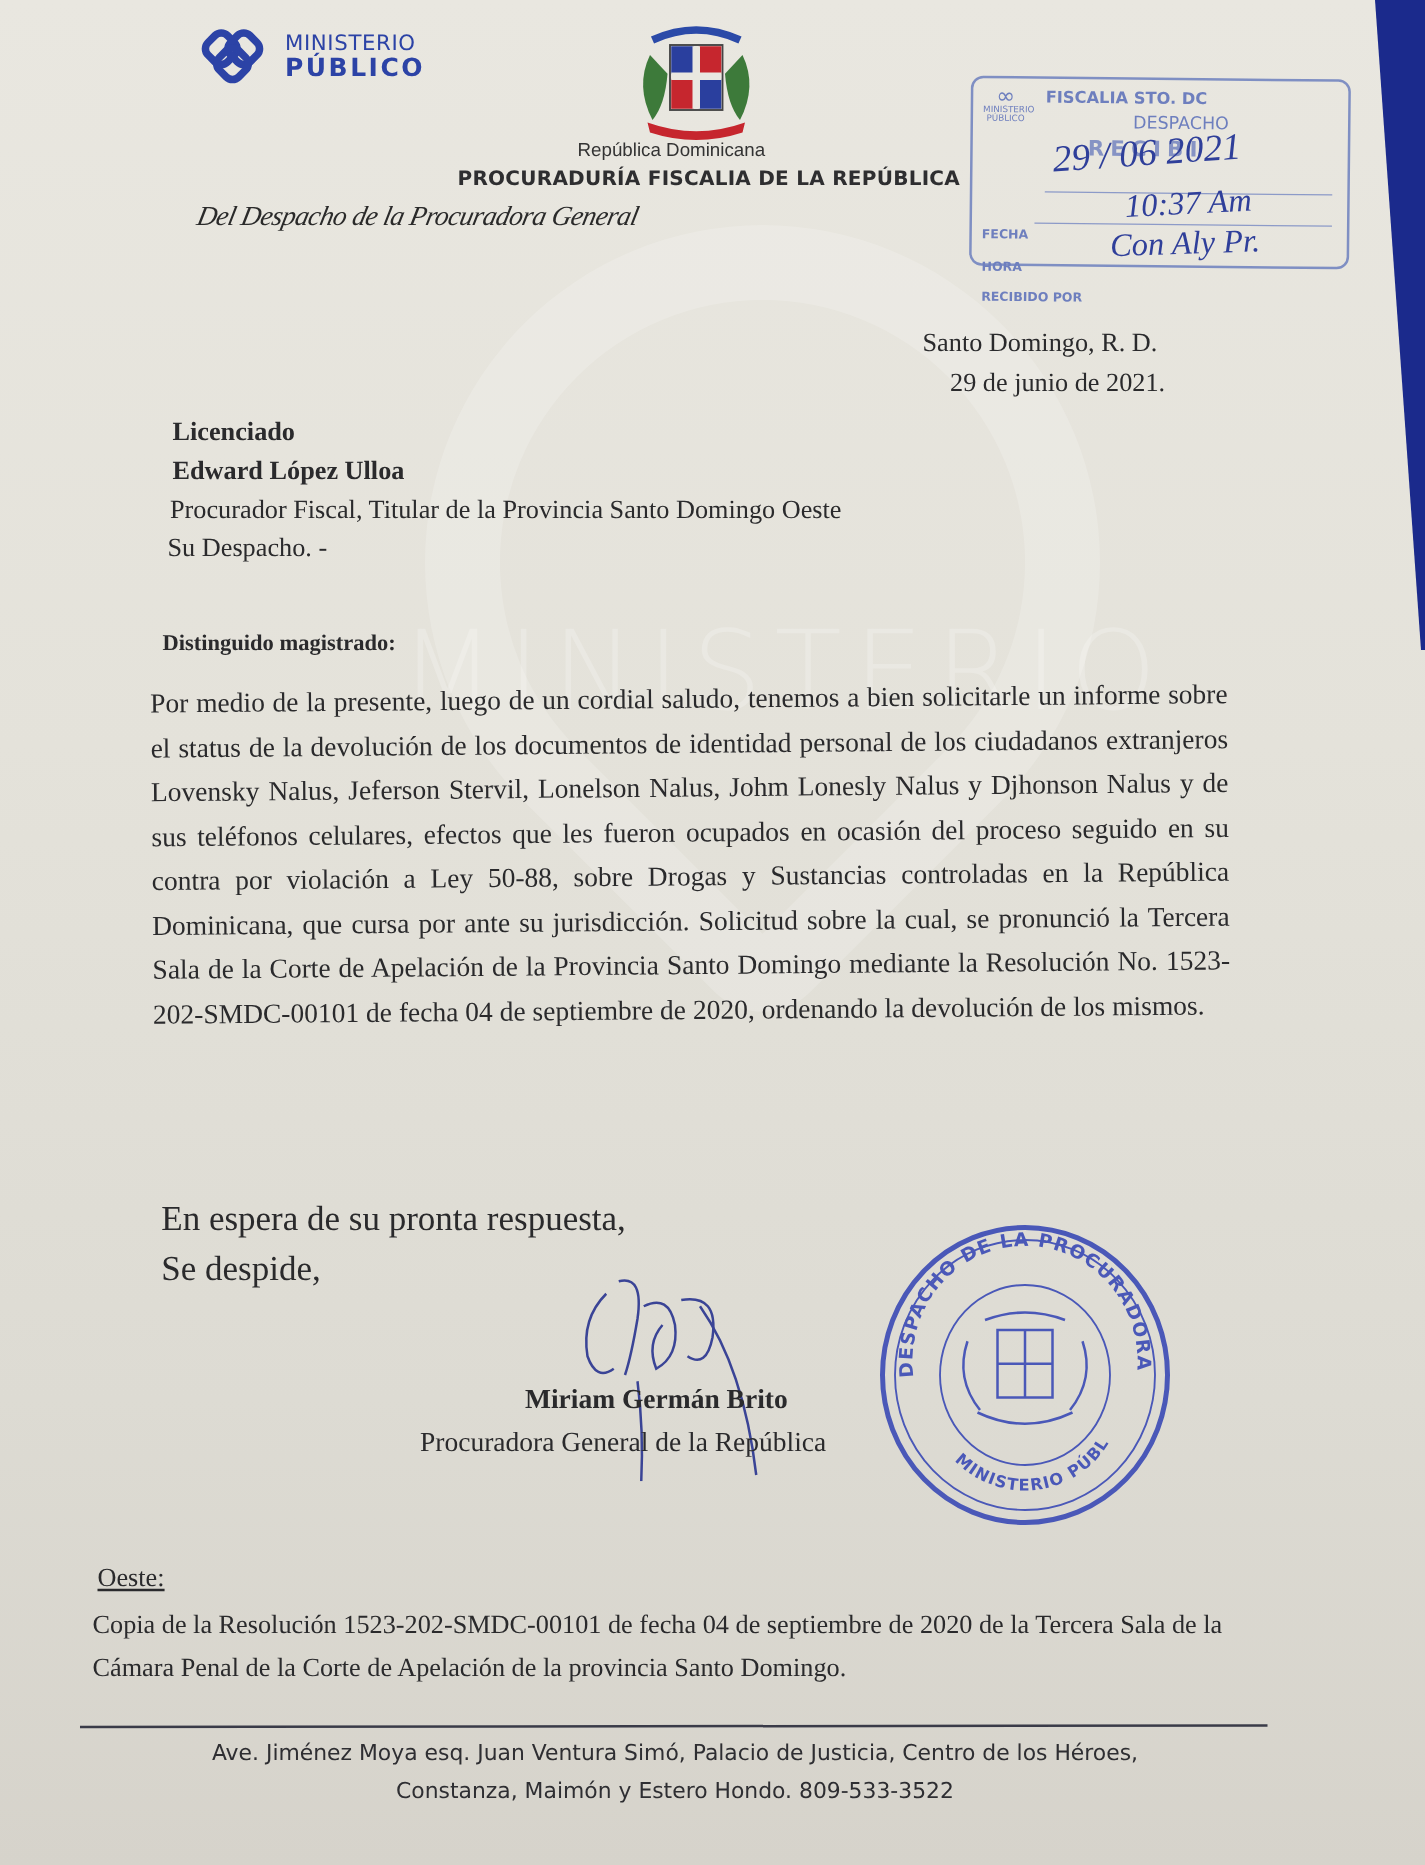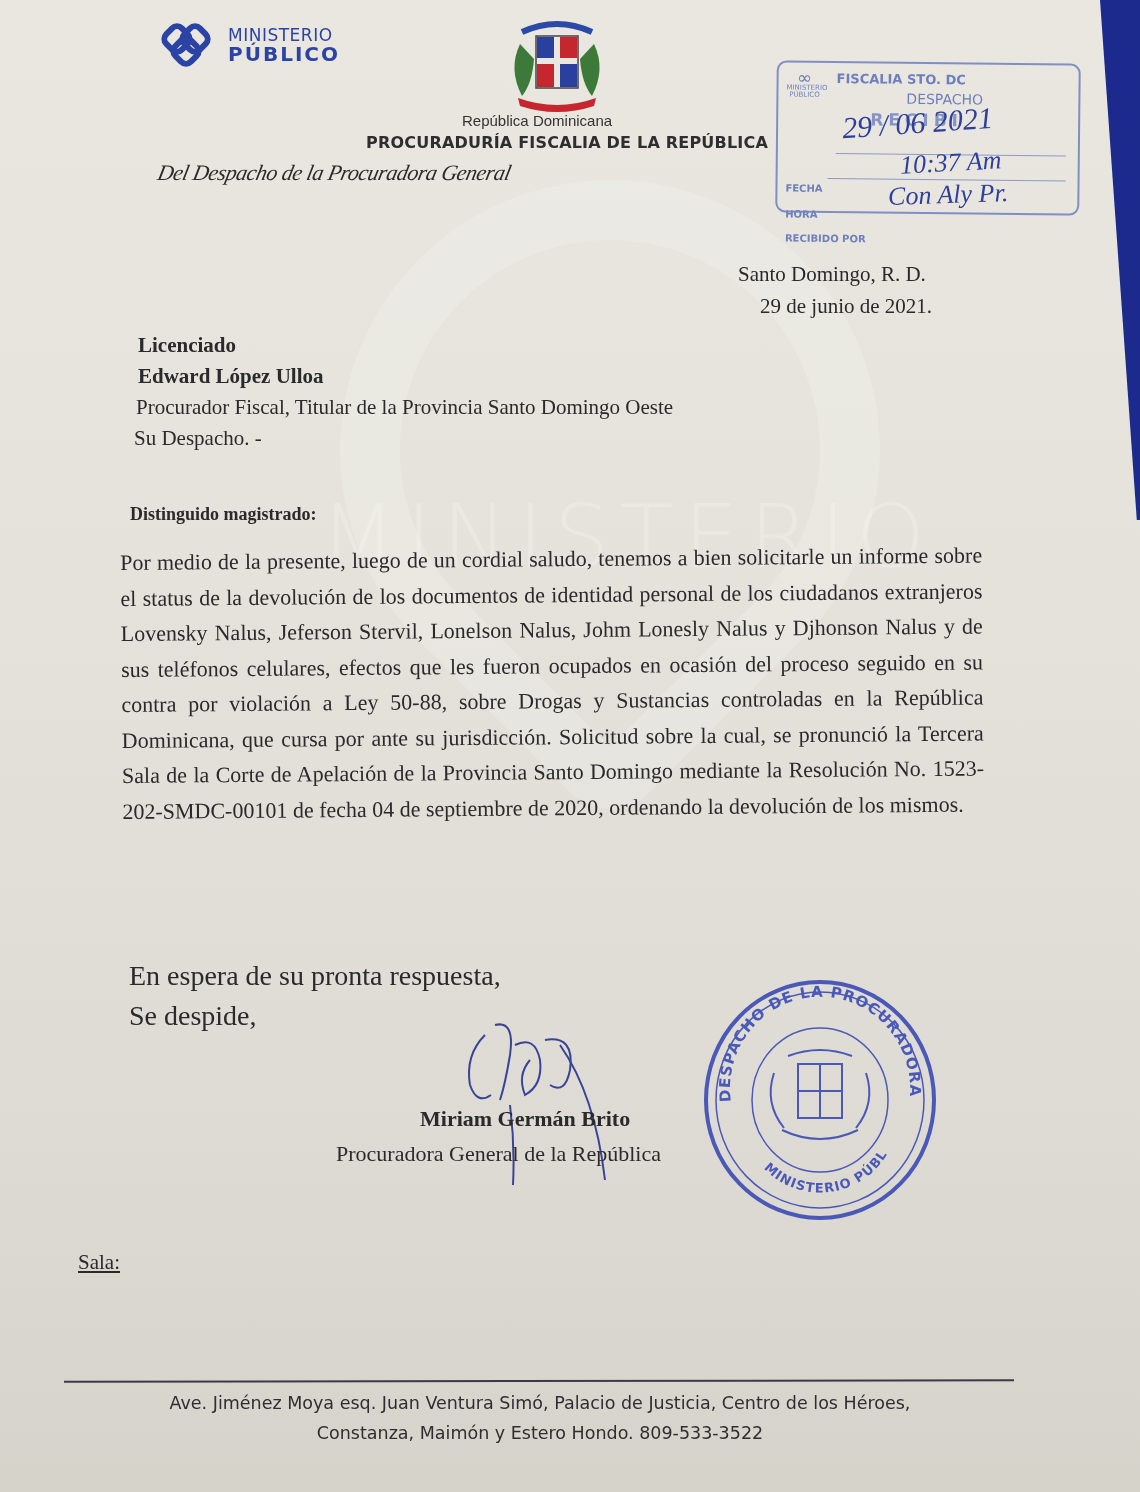--- a/index.html
+++ b/index.html
@@ -179,21 +179,22 @@
     <g fill="none" stroke="#4a58b8" stroke-width="2">
       <path d="M86 78 Q118 66 150 78"></path>
       <rect x="96" y="86" width="44" height="54"></rect>
       <path d="M96 113 L140 113 M118 86 L118 140"></path>
       <path d="M72 95 Q62 125 82 150"></path>
       <path d="M164 95 Q174 125 154 150"></path>
       <path d="M80 152 Q118 170 156 152"></path>
     </g>
   </svg>
 
-  <div class="annex-title">Sala:</div>
+  <div class="annex-title">Oeste:</div>
+  <div class="annex-text">Copia de la Resolución 1523-202-SMDC-00101 de fecha 04 de septiembre de 2020 de la Tercera Sala de la Cámara Penal de la Corte de Apelación de la provincia Santo Domingo.</div>
 
   <div class="footer-rule"></div>
   <div class="footer">
     <div>Ave. Jiménez Moya esq. Juan Ventura Simó, Palacio de Justicia, Centro de los Héroes,</div>
     <div>Constanza, Maimón y Estero Hondo. 809-533-3522</div>
   </div>
 </div>
 
 <div class="blue-edge"></div>
 

